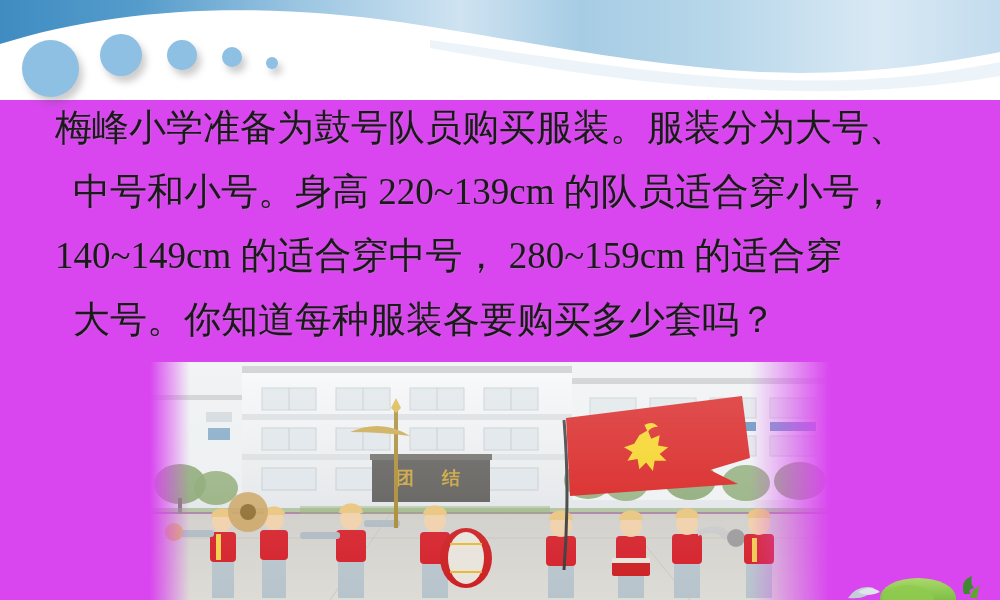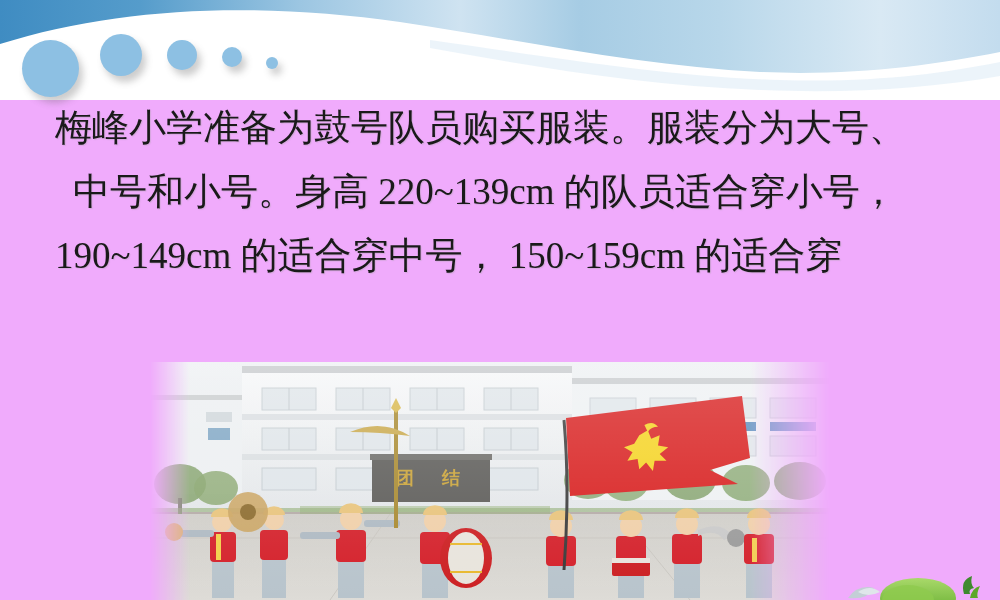--- a/index.html
+++ b/index.html
@@ -1,21 +1,21 @@
 <!DOCTYPE html>
 <html><head>
 <meta charset="utf-8">
 <style>
   html,body{margin:0;padding:0;}
   body{
     width:1000px;height:600px;overflow:hidden;
     background:#ffffff;
     font-family:"Liberation Serif","DejaVu Serif",serif;
   }
-  .slide{position:relative;width:1000px;height:600px;overflow:hidden;background:#f0abfc;}
+  .slide{position:relative;width:1000px;height:600px;overflow:hidden;background:#d946ef;}
 
   
   .header-band{position:absolute;left:0;top:0;width:1000px;height:100px;overflow:hidden;}
   .header-band svg{display:block;width:1000px;height:100px;}
 
   .circles{position:absolute;left:0;top:0;width:1000px;height:110px;}
   .circ{position:absolute;border-radius:50%;background:#8dc0e3;
         box-shadow:4px 6px 7px rgba(90,90,90,0.30);}
 
   
@@ -79,21 +79,22 @@
     <div class="circ" style="left:22px;top:40px;width:57px;height:57px;"></div>
     <div class="circ" style="left:100px;top:34px;width:42px;height:42px;"></div>
     <div class="circ" style="left:167px;top:40px;width:30px;height:30px;"></div>
     <div class="circ" style="left:222px;top:47px;width:20px;height:20px;"></div>
     <div class="circ" style="left:266px;top:57px;width:12px;height:12px;"></div>
   </div>
 
   <div class="textblock">
     <div class="tline">梅峰小学准备为鼓号队员购买服装。服装分为大号、</div>
     <div class="tline indent">中号和小号。身高 220~139cm 的队员适合穿小号，</div>
-    <div class="tline">190~149cm 的适合穿中号， 150~159cm 的适合穿</div>
+    <div class="tline">140~149cm 的适合穿中号， 280~159cm 的适合穿</div>
+    <div class="tline indent">大号。你知道每种服装各要购买多少套吗？</div>
   </div>
 
   <div class="photo-wrap">
     <svg width="680" height="238" viewBox="0 0 680 238">
       <defs>
         <linearGradient id="skyG" x1="0" y1="0" x2="0" y2="1">
           <stop offset="0%" stop-color="#eef1f3"></stop>
             <stop offset="100%" stop-color="#e2e6e8"></stop>
         </linearGradient>
         <linearGradient id="bldG" x1="0" y1="0" x2="0" y2="1">

